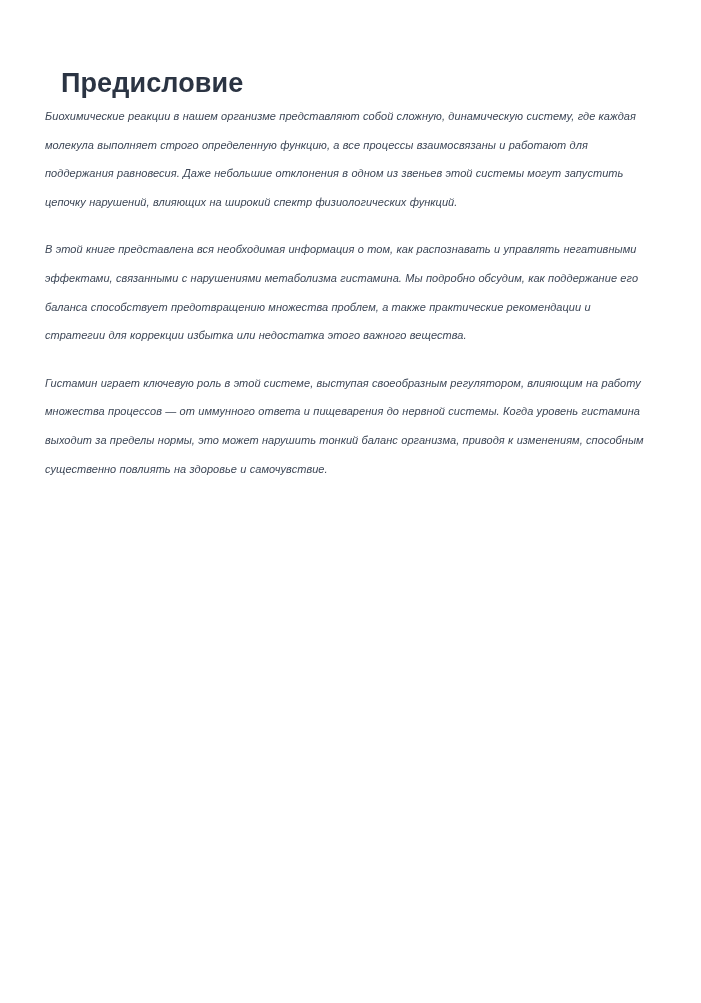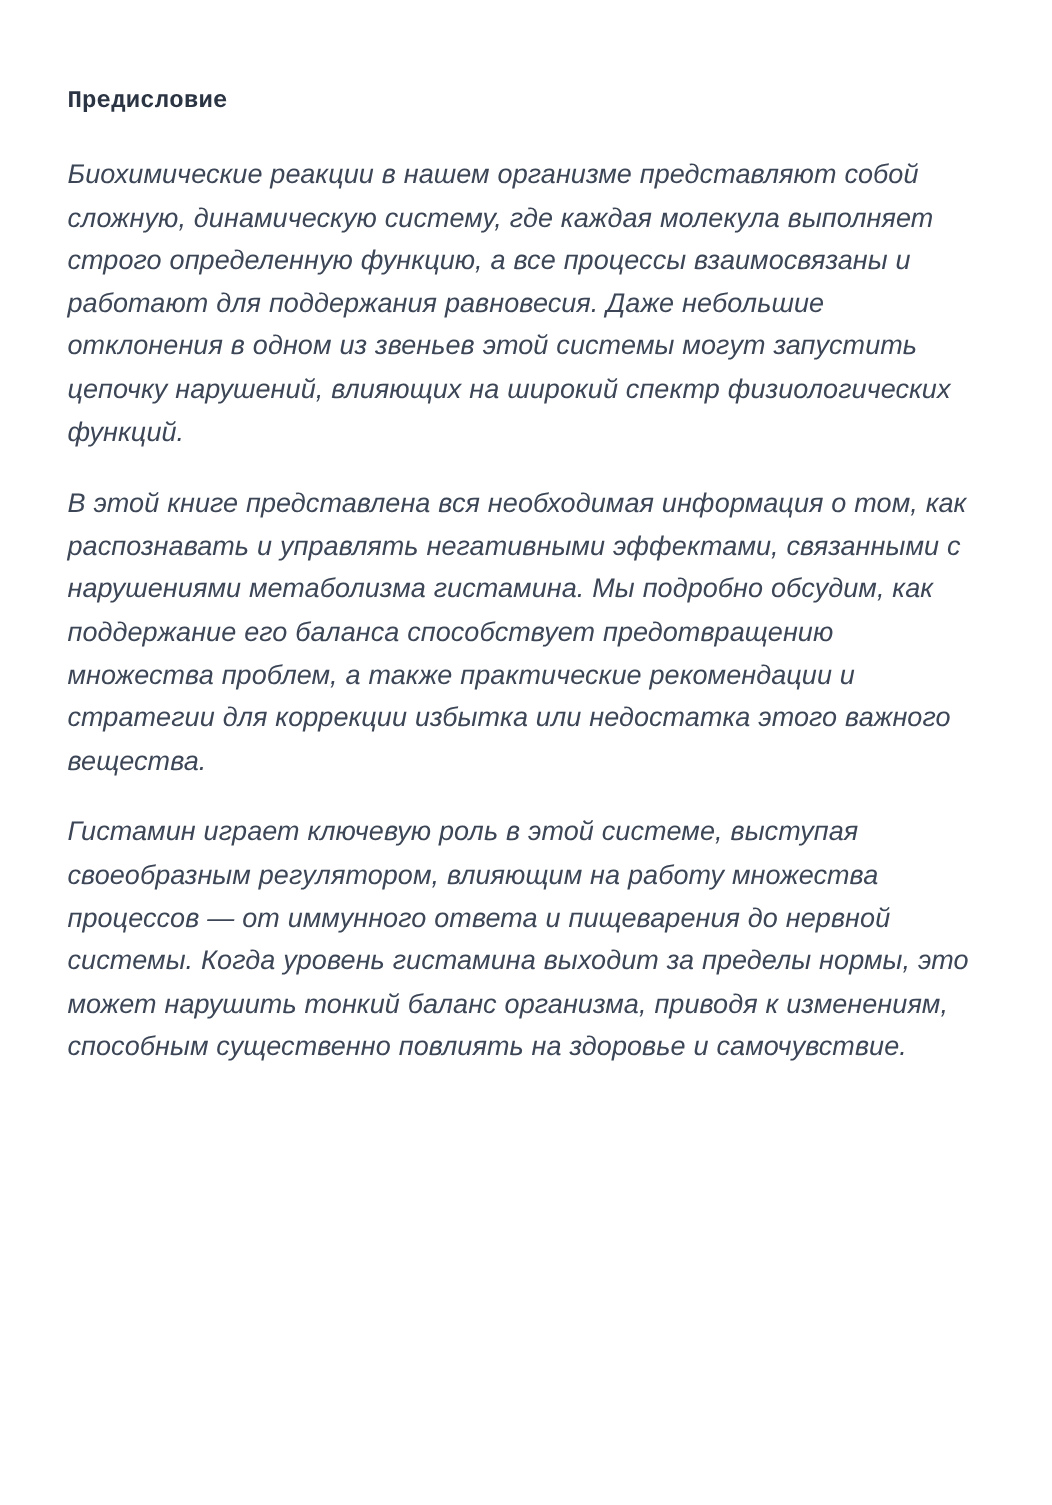--- a/index.html
+++ b/index.html
@@ -25,46 +25,45 @@
   }
 
   .content {
     position: absolute;
     left: 45px;
     top: 0;
     width: 607px;
   }
 
   .page-title {
-    margin: 0;
+    margin: 16px;
     padding: 0;
     position: absolute;
     left: 0;
     top: 54px;
-    font-size: 16px;
+    font-size: 27px;
     line-height: 26px;
     font-weight: bold;
     font-style: normal;
     letter-spacing: 0.1px;
     color: #2b3443;
     white-space: nowrap;
-    font-family: Liberation Mono, monospace;
   }
 
   .body-copy {
     position: absolute;
     left: 0;
     top: 102px;
     width: 607px;
   }
 
   .paragraph {
     margin: 0 0 19px 0;
     padding: 0;
-    font-size: 18px;
+    font-size: 11px;
     line-height: 28.6px;
     font-style: italic;
     font-weight: normal;
     color: #3c4656;
     text-align: left;
     letter-spacing: 0.05px;
     word-spacing: 0.2px;
   }
 
   .paragraph:last-child {

